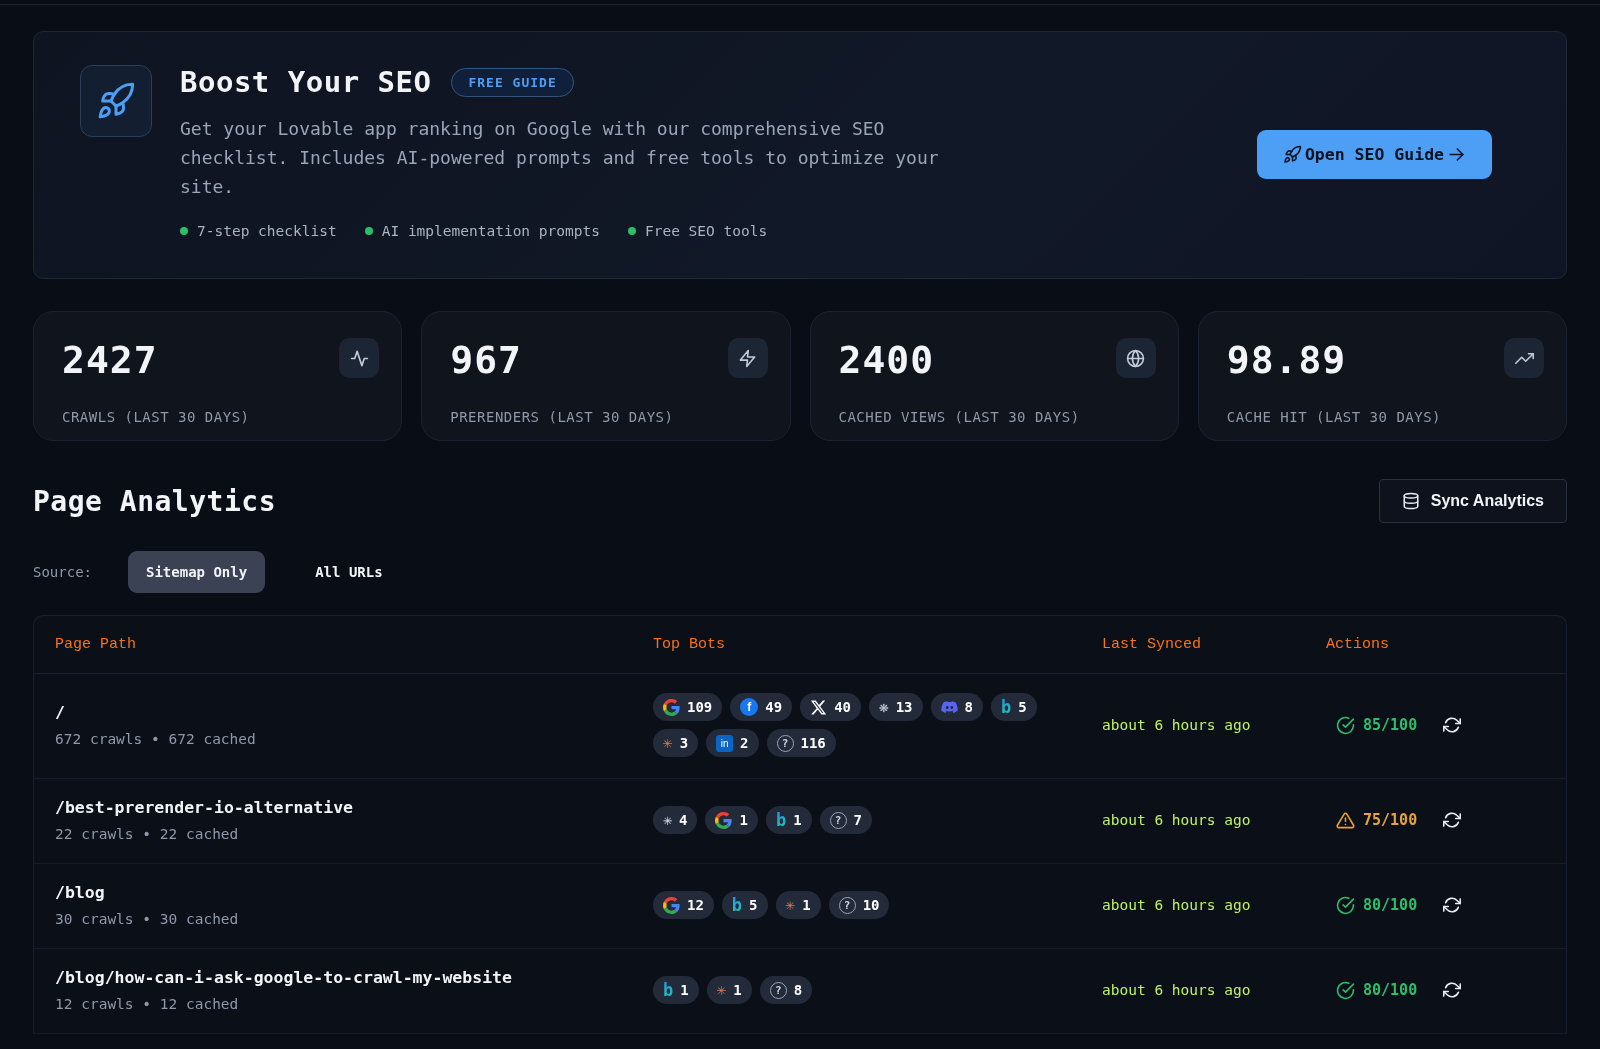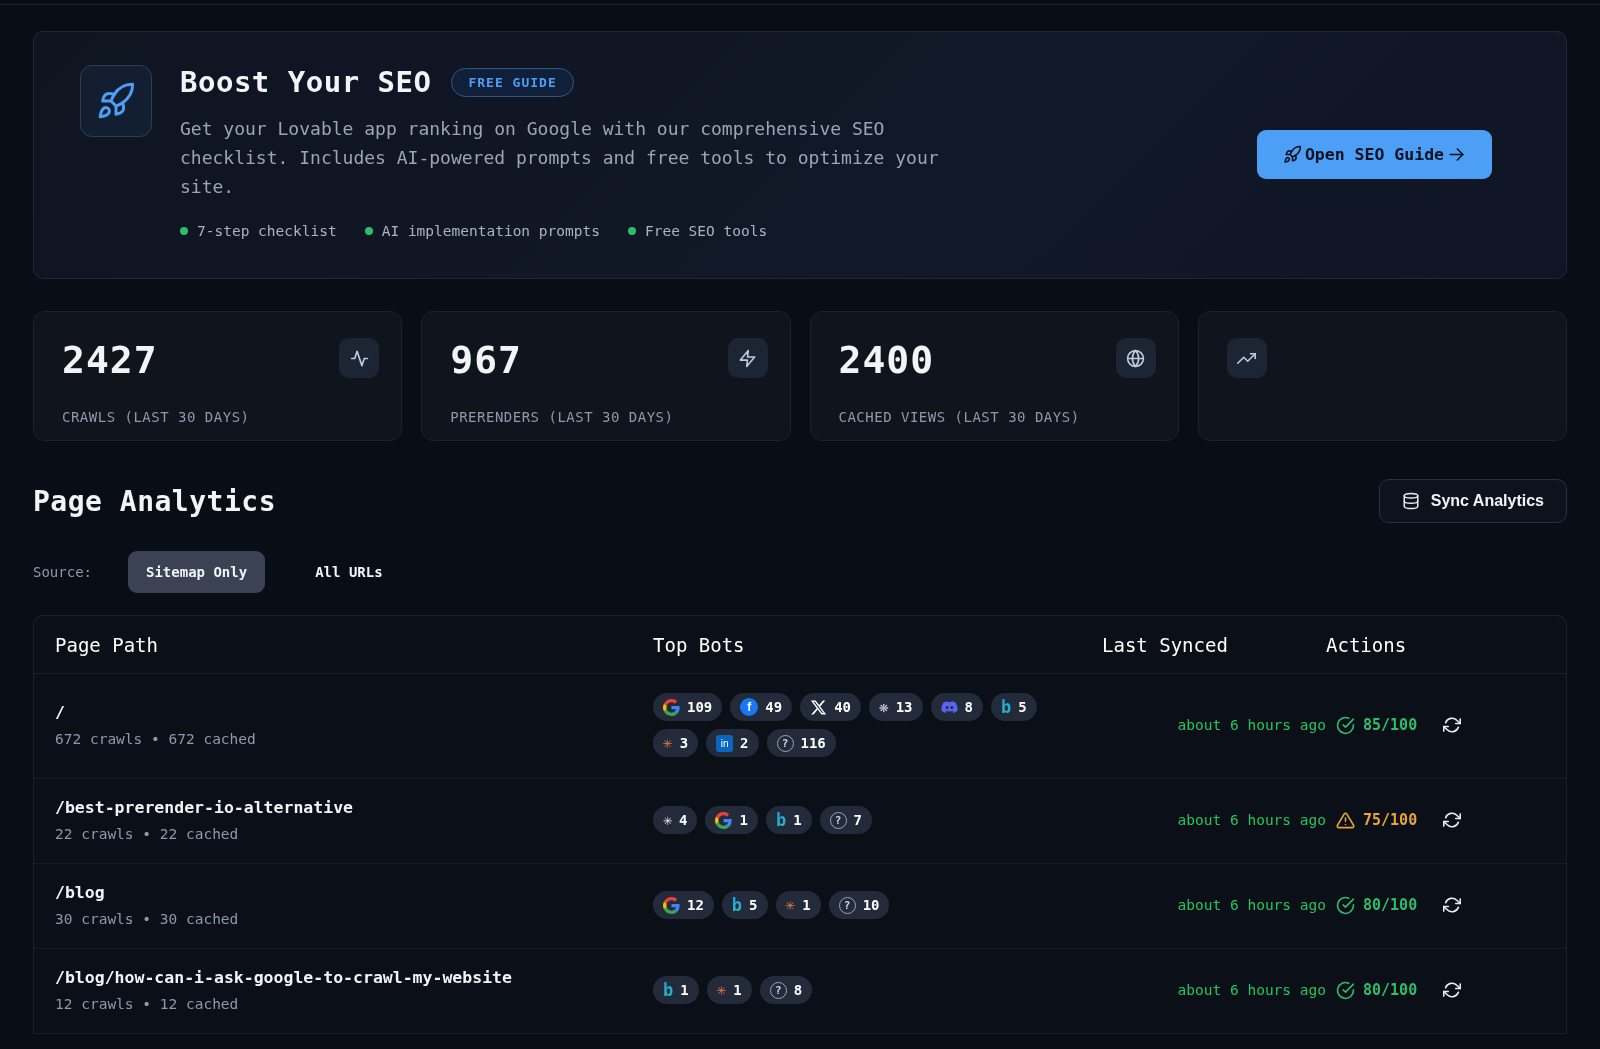--- a/index.html
+++ b/index.html
@@ -46,37 +46,37 @@
     display:flex; align-items:center; gap:3px;
     background:#4d9ff5; color:#0b1220; border:none; border-radius:9px;
     padding:15px 26px; font-family:inherit; font-size:16.5px; font-weight:bold;
     cursor:pointer;
   }
   .cta svg { width:19px; height:19px; stroke:#0b1220; }
 
   
   .stats { margin-top:32px; display:grid; grid-template-columns:repeat(4,1fr); gap:19px; }
   .stat-card {
-    height:130px; background:#0f141d; border:1px solid #1b2230; border-radius:12px;
+    height:130px; background:#0f141d; border:1px solid #1b2230; border-radius:20px;
     padding:26px 22px 0 28px; display:flex; justify-content:space-between;
   }
   .stat-value { font-size:38px; font-weight:bold; letter-spacing:1px; }
   .stat-label { margin-top:27px; font-size:14px; letter-spacing:0.5px; color:#8e99ab; white-space:nowrap; }
   .stat-icon-box {
     width:40px; height:40px; border-radius:10px; background:#1c2534; flex:0 0 40px;
     display:flex; align-items:center; justify-content:center;
   }
   .stat-icon-box svg { width:19px; height:19px; stroke:#c3cbd8; }
 
   
   .analytics-head { margin-top:38px; display:flex; justify-content:space-between; align-items:center; }
   .analytics-title { font-size:28px; font-weight:bold; letter-spacing:0.5px; }
   .sync-btn {
     display:flex; align-items:center; gap:11px;
-    background:#0d121c; border:1px solid #2a3140; border-radius:10px;
+    background:#0d121c; border:1px solid #2a3140; border-radius:4px;
     color:#f2f4f8; padding:12px 22px; cursor:pointer;
     font-family:"Liberation Sans","DejaVu Sans",sans-serif; font-size:16px; font-weight:bold;
   }
   .sync-btn svg { width:18px; height:18px; stroke:#e8ecf2; }
 
   
   .source-row { margin-top:28px; display:flex; align-items:center; gap:24px; }
   .source-label { font-size:14px; color:#8e99ab; }
   .source-options { display:flex; align-items:center; gap:32px;padding-left:12px; }
   .source-pill {
@@ -89,21 +89,21 @@
   
   .table {
     margin-top:22px; border:1px solid #1a212e; border-bottom:none;
     border-radius:10px 10px 0 0; background:#0b0f18; overflow:hidden;
   }
   .trow {
     display:grid; grid-template-columns:598px 449px 224px 1fr;
     padding-left:21px; align-items:center;
   }
   .thead { height:58px; border-bottom:1px solid #1a212e; }
-  .th { font-size:19px; color:#ffffff; }
+  .th { font-size:15px; color:#f97316;font-family:Liberation Mono, monospace; }
   .tbody .trow { border-bottom:1px solid #151c29; padding-top:19px; padding-bottom:21px; }
   .cell-path .path { font-size:16.5px; font-weight:600; color:#f2f4f8; }
   .cell-path .meta { margin-top:9px; font-size:14.5px; color:#8e99ab; }
   .cell-bots { display:flex; flex-wrap:wrap; gap:8px; padding-right:40px; }
   .badge {
     display:inline-flex; align-items:center; gap:7px;
     background:#232b3a; border-radius:999px; padding:4px 10px; height:28px;
   }
   .badge .count { font-size:14px; font-weight:bold; color:#fff; }
   .bot-svg { width:17px; height:17px; display:block; }
@@ -123,21 +123,21 @@
   }
   .glyph { font-size:16px; line-height:1; }
   .glyph.openai { color:#c9cfd9; }
   .glyph.claude { color:#d97748; }
   .glyph.spider { color:#e8ecf2; font-size:15px; }
   .glyph.bing {
     font-weight:bold; font-size:17px;
     background:linear-gradient(180deg,#1e9de6,#27c3b0);
     -webkit-background-clip:text; background-clip:text; color:transparent;
   }
-  .cell-synced { font-size:14.5px; color:#22c55e;text-align:right; }
+  .cell-synced { font-size:14.5px; color:#bef264; }
   .cell-actions { display:flex; align-items:center; gap:26px; padding-left:10px; }
   .score { display:flex; align-items:center; gap:8px; font-size:15px; font-weight:bold; }
   .score svg { width:19px; height:19px; }
   .score.good { color:#2ebe6a; }
   .score.good svg { stroke:#2ebe6a; }
   .score.warn { color:#e8a33d; }
   .score.warn svg { stroke:#e8a33d; }
   .refresh-btn { background:none; border:none; cursor:pointer; padding:0; display:flex; }
   .refresh-btn svg { width:18px; height:18px; stroke:#e8ecf2; }
 </style>
@@ -222,20 +222,24 @@
         </div>
         <div class="stat-icon-box">
           <svg viewBox="0 0 24 24" fill="none" stroke-width="2" stroke-linecap="round" stroke-linejoin="round">
             <circle cx="12" cy="12" r="10"></circle>
             <line x1="2" y1="12" x2="22" y2="12"></line>
             <path d="M12 2a15.3 15.3 0 0 1 4 10 15.3 15.3 0 0 1-4 10 15.3 15.3 0 0 1-4-10 15.3 15.3 0 0 1 4-10z"></path>
           </svg>
         </div>
       </div>
       <div class="stat-card">
+        <div>
+          <div class="stat-value">98.89</div>
+          <div class="stat-label">CACHE HIT (LAST 30 DAYS)</div>
+        </div>
         <div class="stat-icon-box">
           <svg viewBox="0 0 24 24" fill="none" stroke-width="2" stroke-linecap="round" stroke-linejoin="round">
             <polyline points="23 6 13.5 15.5 8.5 10.5 1 18"></polyline>
             <polyline points="17 6 23 6 23 12"></polyline>
           </svg>
         </div>
       </div>
     </section>
 
   <div class="analytics-head">

